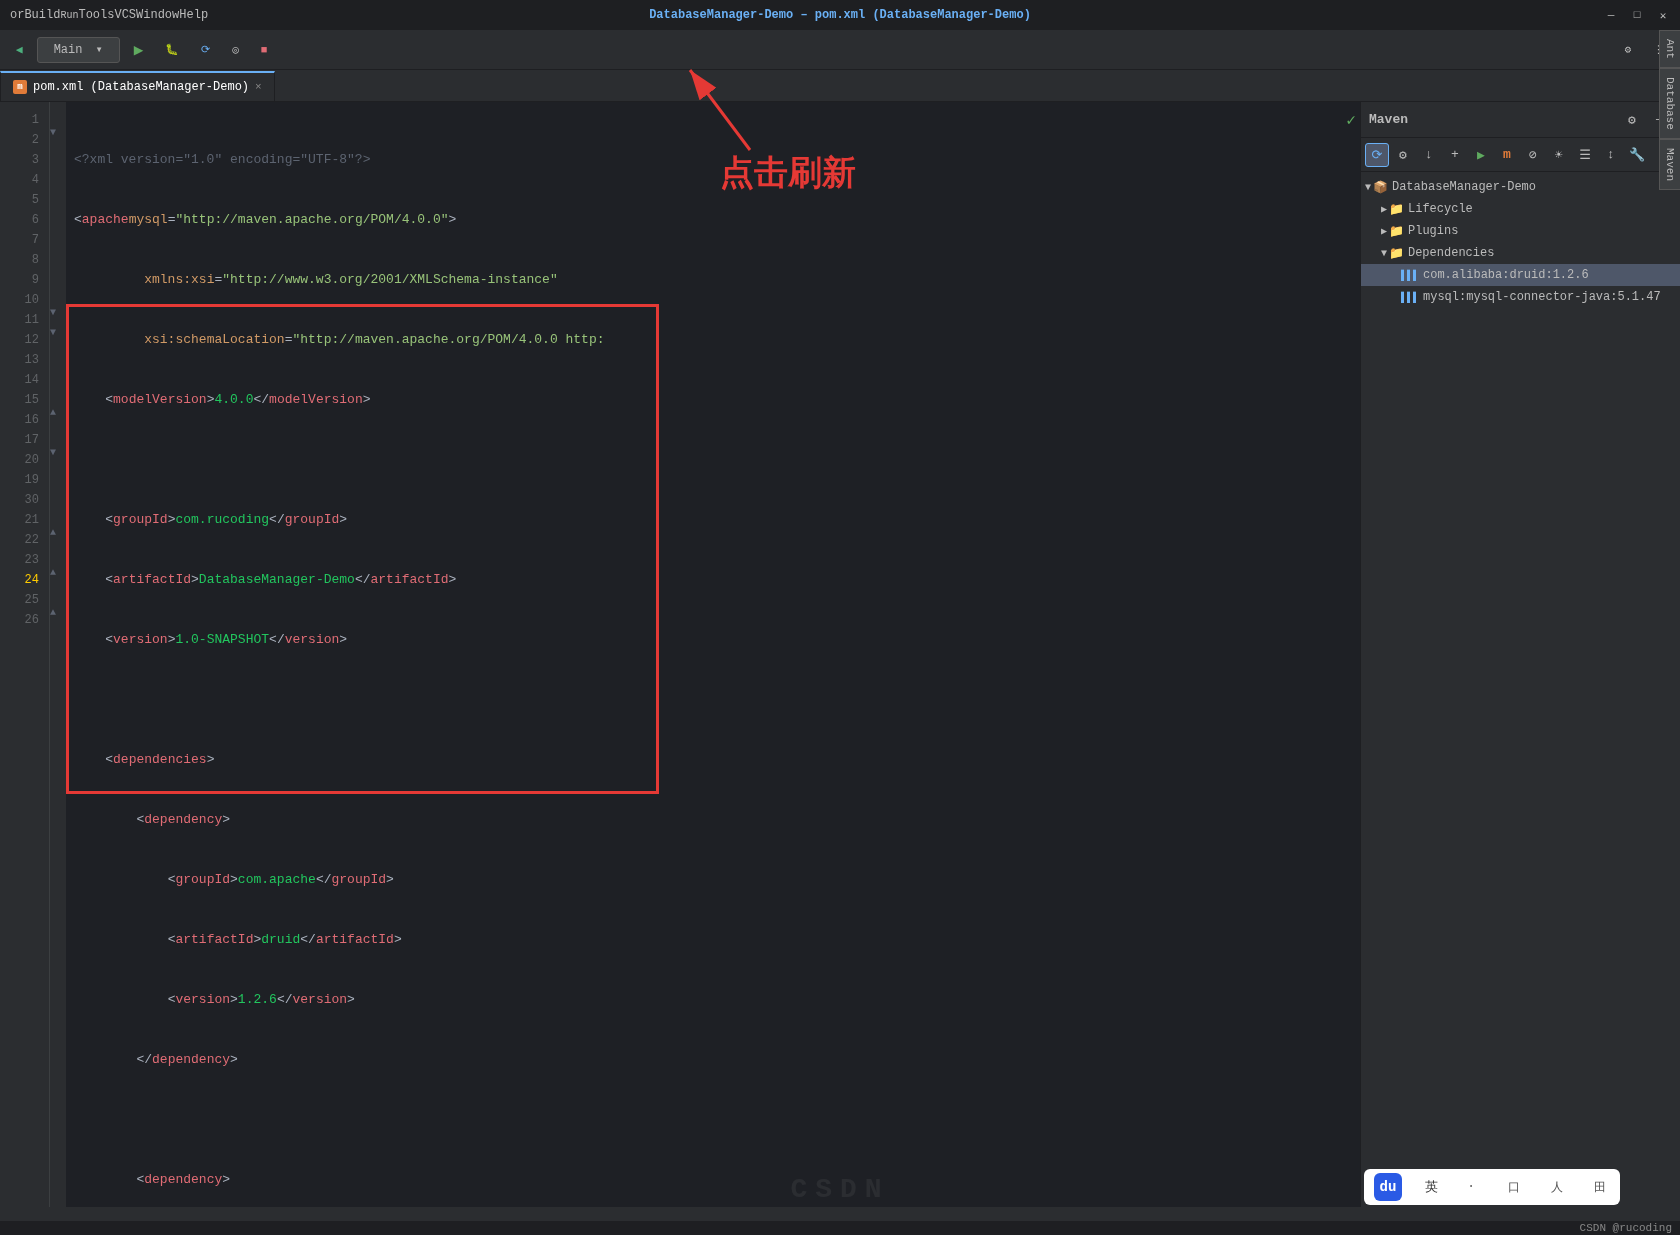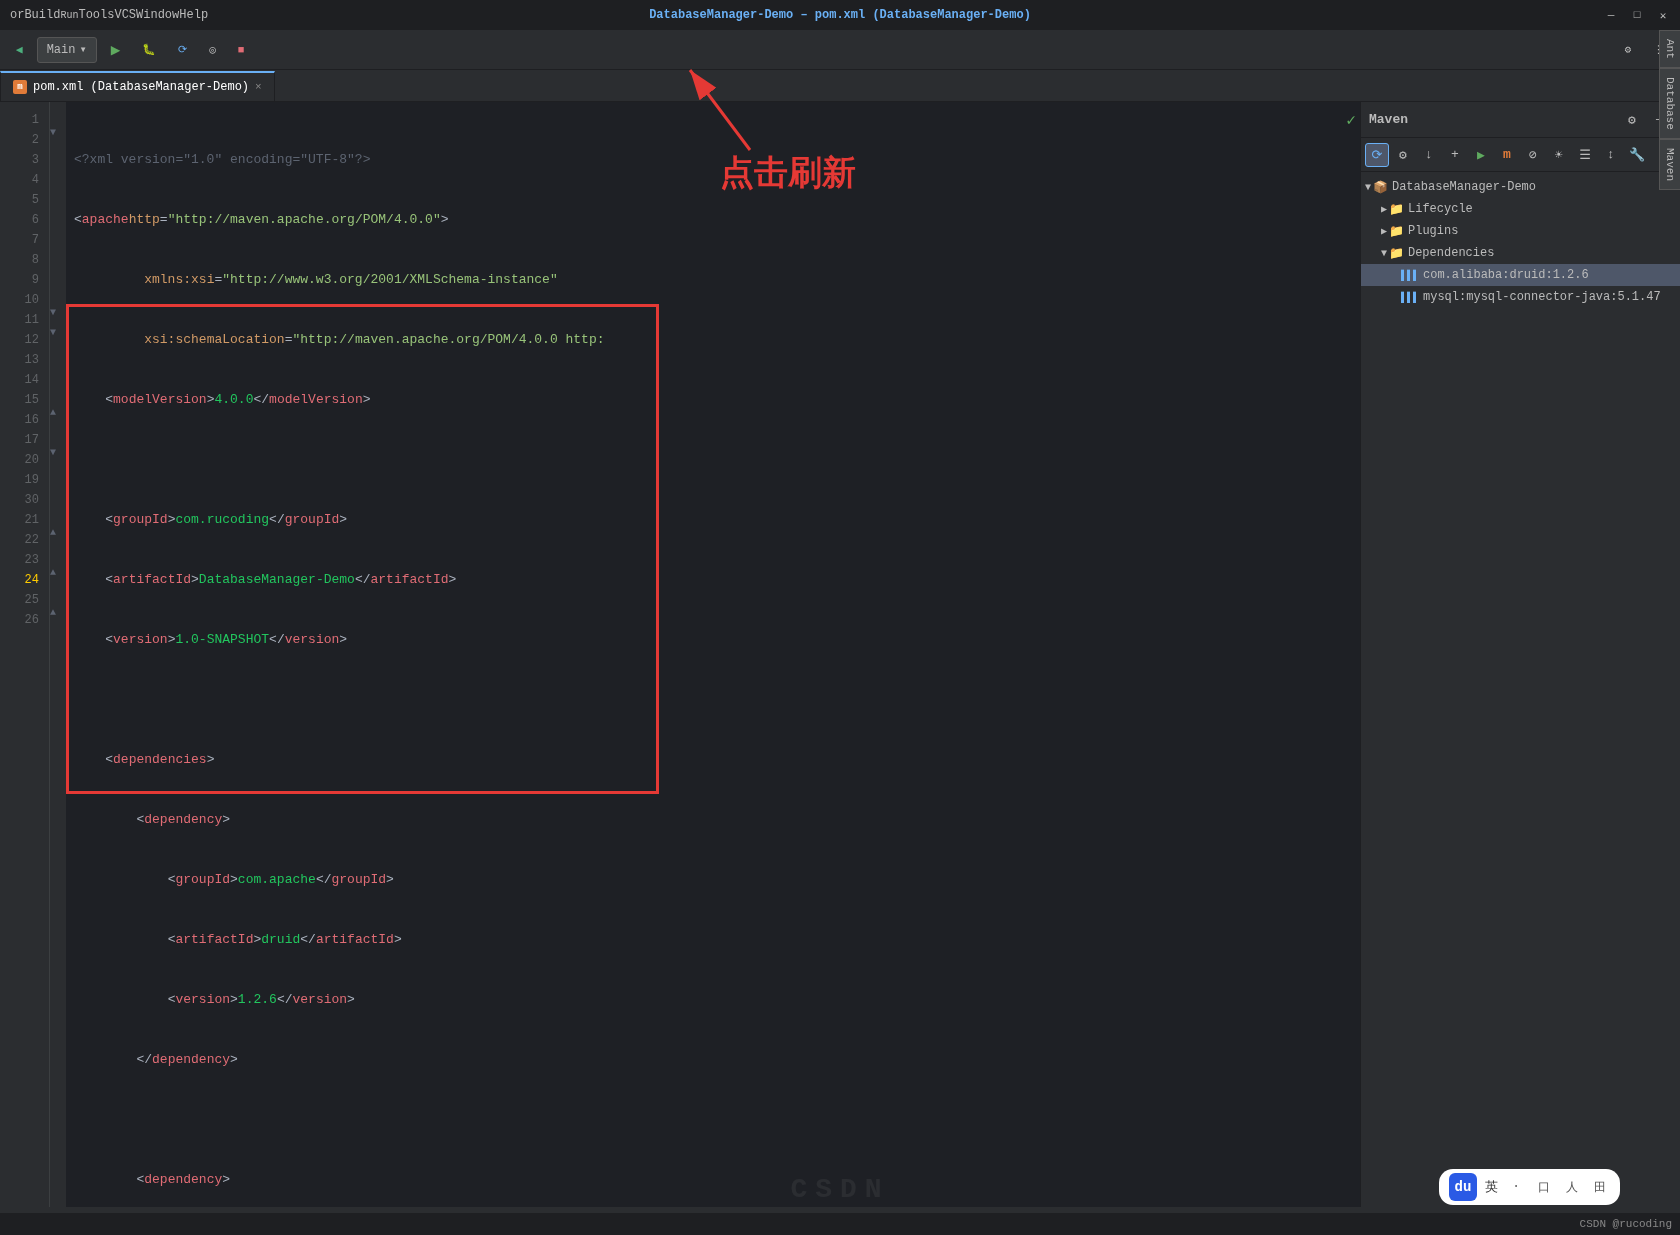--- a/index.html
+++ b/index.html
@@ -66,22 +66,22 @@
       cursor: pointer;
       border-radius: 3px;
       display: flex; align-items: center; gap: 4px;
     }
     .main-selector {
       background: #3c3f41;
       border: 1px solid #555;
       border-radius: 3px;
       color: #bbb;
       font-size: 12px;
-      padding: 2px 9px;
-      display: flex; align-items: center; gap: 4px;
+      padding: 2px 16px;
+      display: flex; align-items: center; gap: 13px;
       cursor: pointer;
       height: 26px;
     }
     .run-btn {
       color: #5faa5f;
       font-size: 16px;
       cursor: pointer;
     }
     .toolbar-spacer { flex: 1; }
 
@@ -282,41 +282,41 @@
       border: 1px solid #555;
       border-right: none;
     }
 
     
     .status-bar {
       position: absolute;
       bottom: 0;
       left: 0;
       right: 0;
-      height: 22px;
+      height: 14px;
       background: #1e1f22;
       display: flex;
       align-items: center;
       padding: 0 8px;
       font-size: 11px;
       color: #888;
       justify-content: flex-end;
       margin-top: 14px;
     }
 
     
     .ime-bar {
       position: absolute;
       bottom: 30px;
       right: 60px;
       background: #fff;
-      border-radius: 14px;
-      display: flex;
-      align-items: center;
-      gap: 8px;
+      border-radius: 6px;
+      display: flex;
+      align-items: center;
+      gap: 23px;
       padding: 4px 10px;
       height: 36px;
       z-index: 50;
     }
     .ime-logo {
       width: 28px; height: 28px;
       background: #2a5ae5;
       border-radius: 6px;
       display: flex; align-items: center; justify-content: center;
       color: white; font-size: 14px; font-weight: bold;
@@ -447,21 +447,21 @@
         <div style="height:20px"></div>
         <div style="height:20px;color:#5c6370;font-size:10px;display:flex;align-items:center;">▲</div>
         <div style="height:20px"></div>
         <div style="height:20px;color:#5c6370;font-size:10px;display:flex;align-items:center;">▲</div>
         <div style="height:20px"></div>
         <div style="height:20px;color:#5c6370;font-size:10px;display:flex;align-items:center;">▲</div>
       </div>
 
       <div class="code-area">
         <div class="code-line"><span class="xml-prolog">&lt;?xml version="1.0" encoding="UTF-8"?&gt;</span></div>
-        <div class="code-line"><span class="xml-bracket">&lt;</span><span class="xml-tag">apache</span> <span class="xml-attr">http</span>=<span class="xml-string">"http://maven.apache.org/POM/4.0.0"</span><span class="xml-bracket">&gt;</span></div>
+        <div class="code-line"><span class="xml-bracket">&lt;</span><span class="xml-tag">apache</span> <span class="xml-attr">mysql</span>=<span class="xml-string">"http://maven.apache.org/POM/4.0.0"</span><span class="xml-bracket">&gt;</span></div>
         <div class="code-line"><span style="color:#abb2bf">&nbsp;&nbsp;&nbsp;&nbsp;&nbsp;&nbsp;&nbsp;&nbsp;&nbsp;</span><span class="xml-attr">xmlns:xsi</span>=<span class="xml-string">"http://www.w3.org/2001/XMLSchema-instance"</span></div>
         <div class="code-line"><span style="color:#abb2bf">&nbsp;&nbsp;&nbsp;&nbsp;&nbsp;&nbsp;&nbsp;&nbsp;&nbsp;</span><span class="xml-attr">xsi:schemaLocation</span>=<span class="xml-string">"http://maven.apache.org/POM/4.0.0 http:</span></div>
         <div class="code-line">&nbsp;&nbsp;&nbsp;&nbsp;<span class="xml-bracket">&lt;</span><span class="xml-tag">modelVersion</span><span class="xml-bracket">&gt;</span><span class="xml-text">4.0.0</span><span class="xml-bracket">&lt;/</span><span class="xml-tag">modelVersion</span><span class="xml-bracket">&gt;</span></div>
         <div class="code-line"></div>
         <div class="code-line">&nbsp;&nbsp;&nbsp;&nbsp;<span class="xml-bracket">&lt;</span><span class="xml-tag">groupId</span><span class="xml-bracket">&gt;</span><span class="xml-text">com.rucoding</span><span class="xml-bracket">&lt;/</span><span class="xml-tag">groupId</span><span class="xml-bracket">&gt;</span></div>
         <div class="code-line">&nbsp;&nbsp;&nbsp;&nbsp;<span class="xml-bracket">&lt;</span><span class="xml-tag">artifactId</span><span class="xml-bracket">&gt;</span><span class="xml-text">DatabaseManager-Demo</span><span class="xml-bracket">&lt;/</span><span class="xml-tag">artifactId</span><span class="xml-bracket">&gt;</span></div>
         <div class="code-line">&nbsp;&nbsp;&nbsp;&nbsp;<span class="xml-bracket">&lt;</span><span class="xml-tag">version</span><span class="xml-bracket">&gt;</span><span class="xml-text">1.0-SNAPSHOT</span><span class="xml-bracket">&lt;/</span><span class="xml-tag">version</span><span class="xml-bracket">&gt;</span></div>
         <div class="code-line"></div>
         <div class="code-line">&nbsp;&nbsp;&nbsp;&nbsp;<span class="xml-bracket">&lt;</span><span class="xml-tag">dependencies</span><span class="xml-bracket">&gt;</span></div>
         <div class="code-line">&nbsp;&nbsp;&nbsp;&nbsp;&nbsp;&nbsp;&nbsp;&nbsp;<span class="xml-bracket">&lt;</span><span class="xml-tag">dependency</span><span class="xml-bracket">&gt;</span></div>

